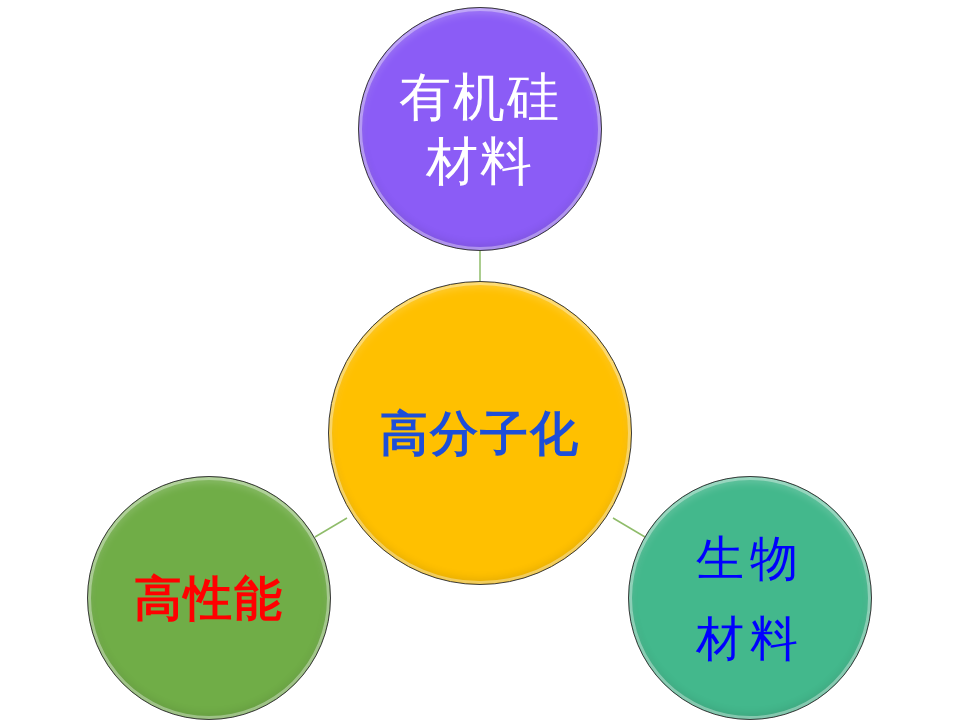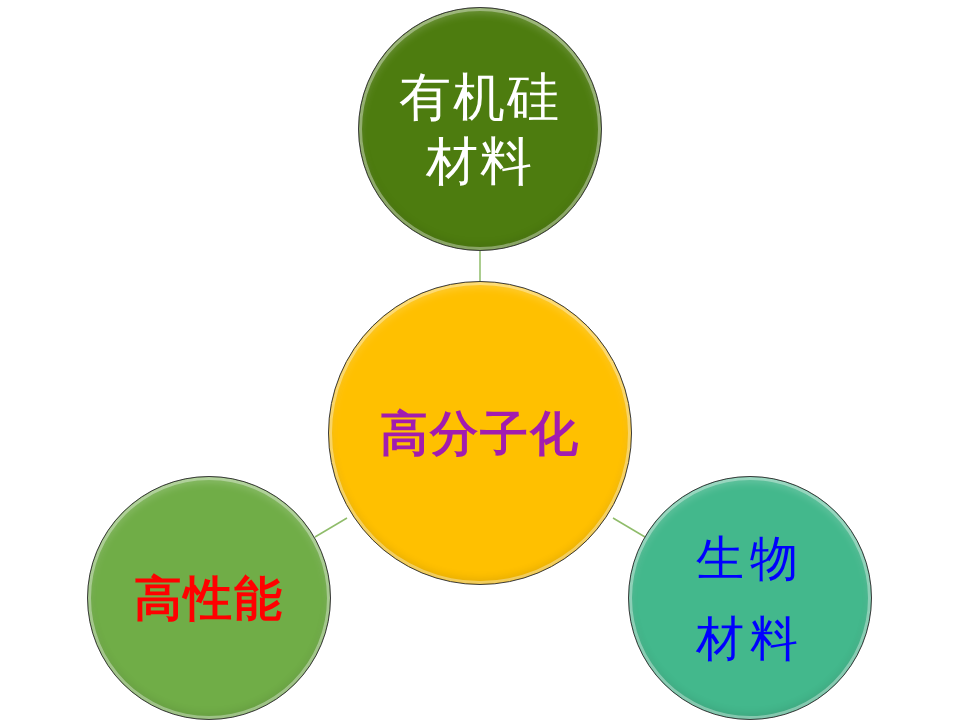--- a/index.html
+++ b/index.html
@@ -29,26 +29,26 @@
 </head>
 <body>
 
 <div class="stage">
   <svg class="connectors" width="960" height="720">
     <line x1="480" y1="251" x2="480" y2="281" stroke="#8FBC6A" stroke-width="1.5"></line>
     <line x1="347" y1="518" x2="315" y2="537" stroke="#8FBC6A" stroke-width="1.5"></line>
     <line x1="613" y1="518" x2="645" y2="537" stroke="#8FBC6A" stroke-width="1.5"></line>
   </svg>
 
-  <div class="node" id="node-top" style="background: #4d7c0f; color: rgb(255, 255, 255);">
+  <div class="node" id="node-top" style="background: #8b5cf6; color: rgb(255, 255, 255);">
     <span class="line">有机硅</span>
     <span class="line">材料</span>
   </div>
 
-  <div class="node" id="node-center" style="background: rgb(255, 192, 0); color: #a21caf;">
+  <div class="node" id="node-center" style="background: rgb(255, 192, 0); color: #1d4ed8;">
     <span class="line">高分子化</span>
   </div>
 
   <div class="node" id="node-left" style="background: rgb(112, 173, 71); color: rgb(255, 0, 0); font-weight: bold;">
     <span class="line">高性能</span>
   </div>
 
   <div class="node" id="node-right" style="background: rgb(67, 184, 140); color: rgb(0, 0, 255);">
     <span class="line">生物</span>
     <span class="line">材料</span>

